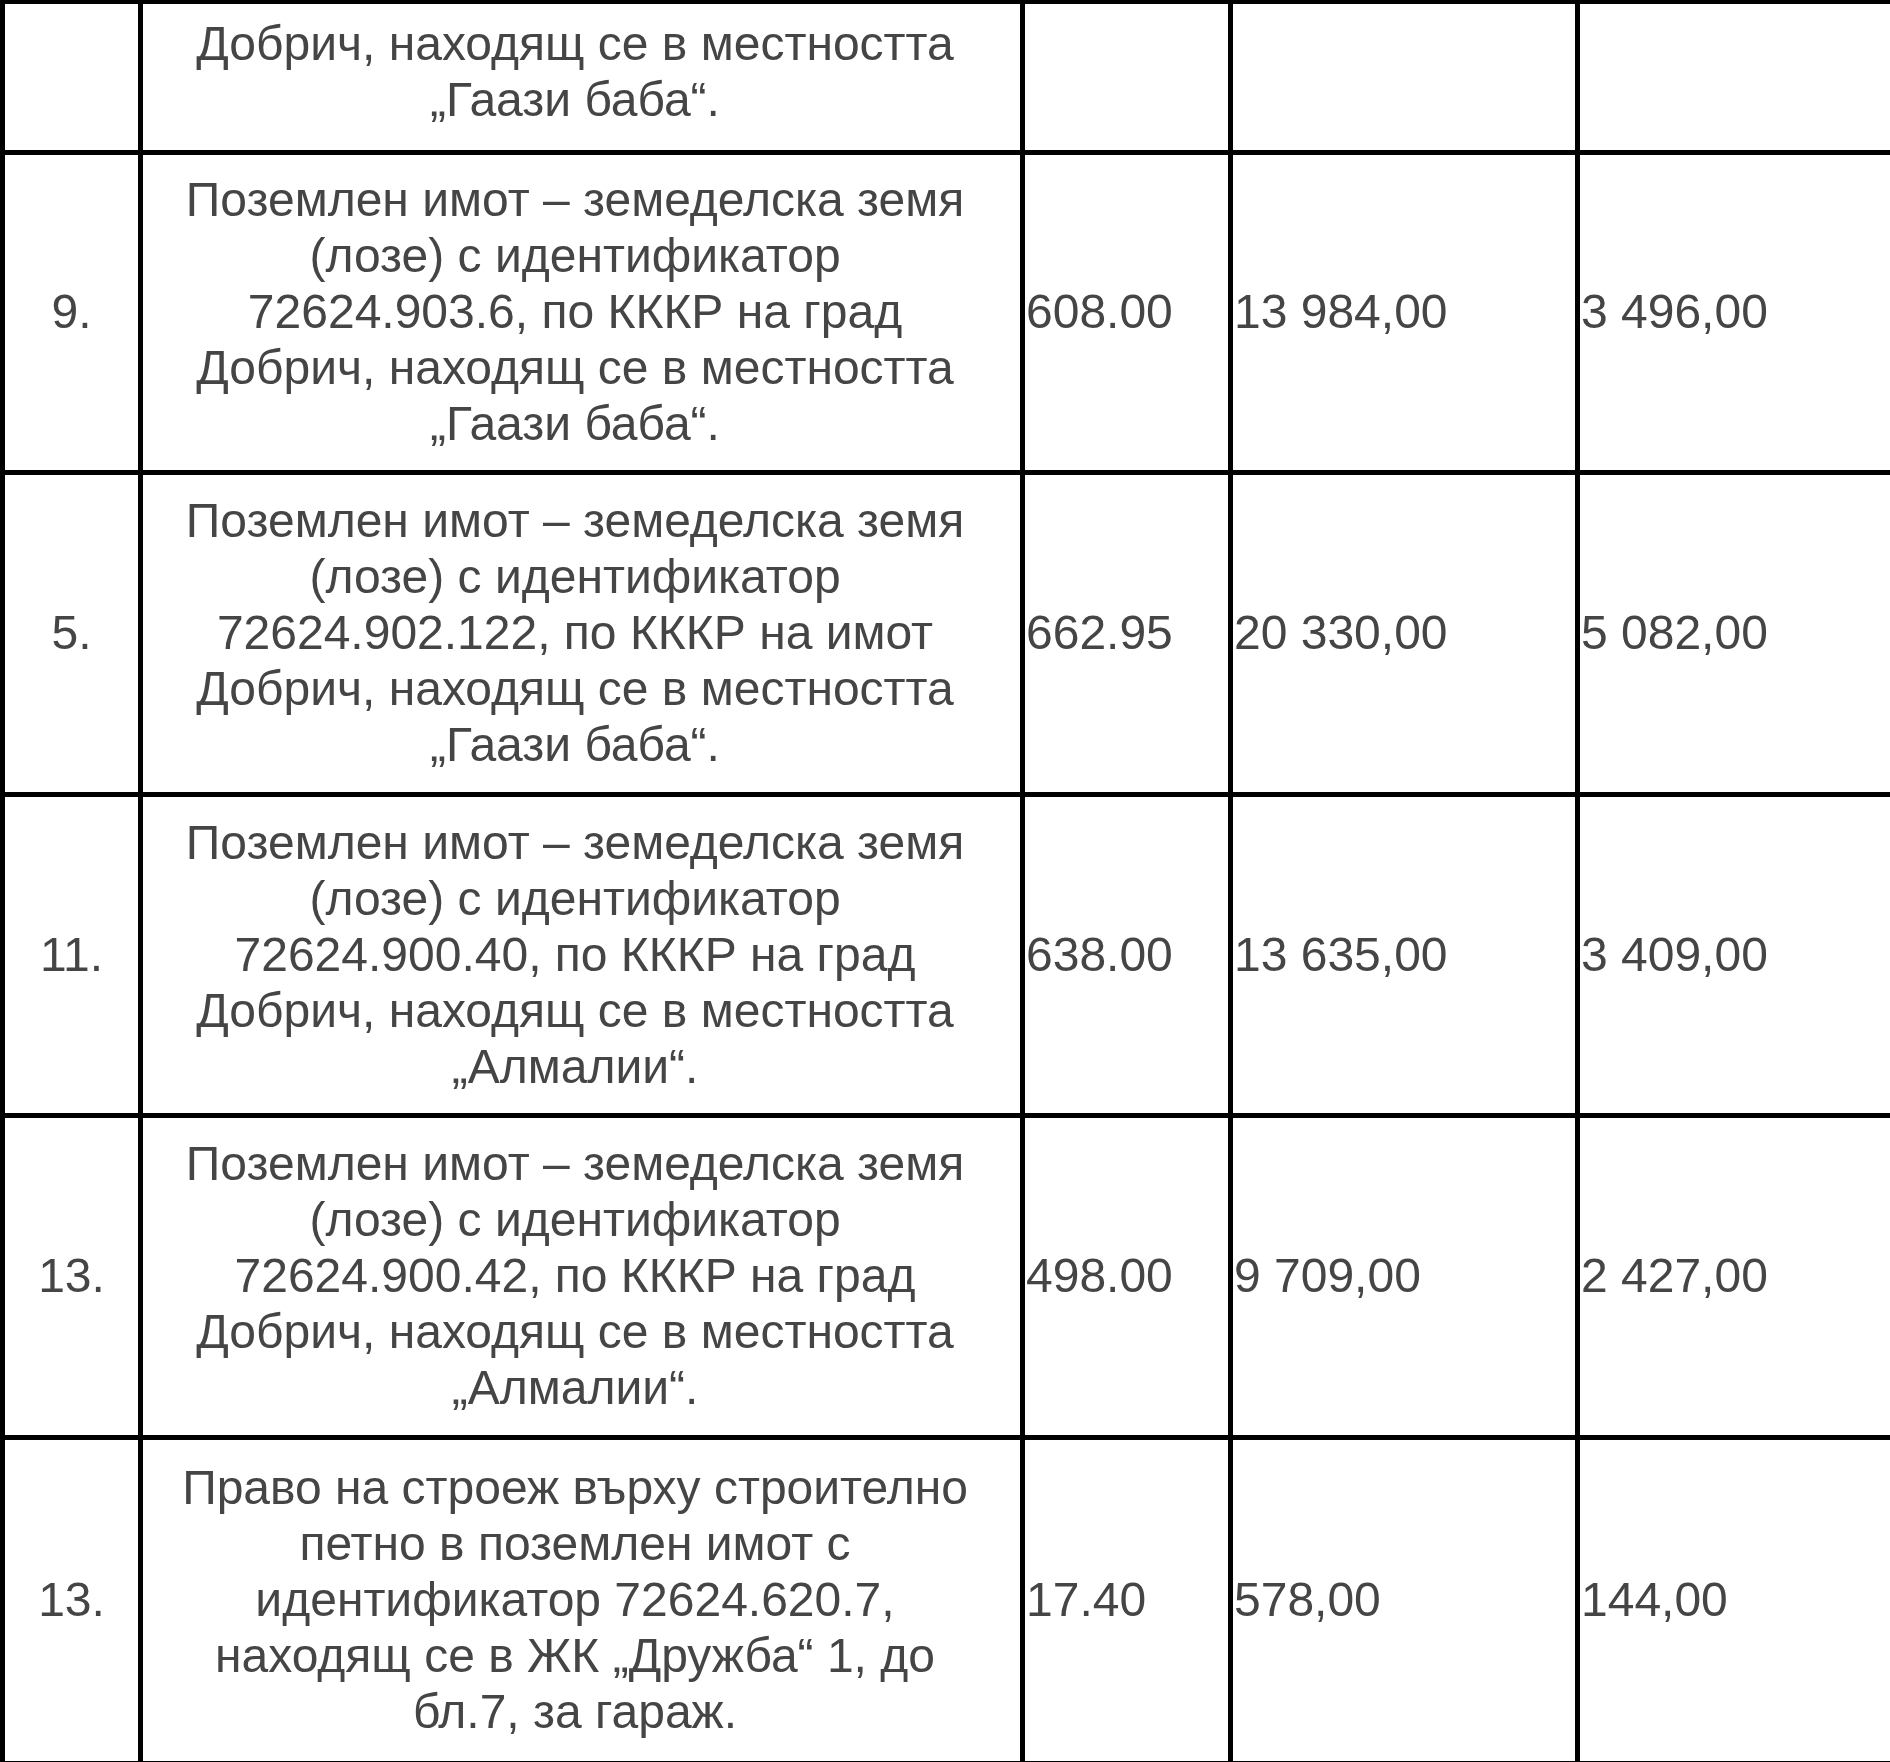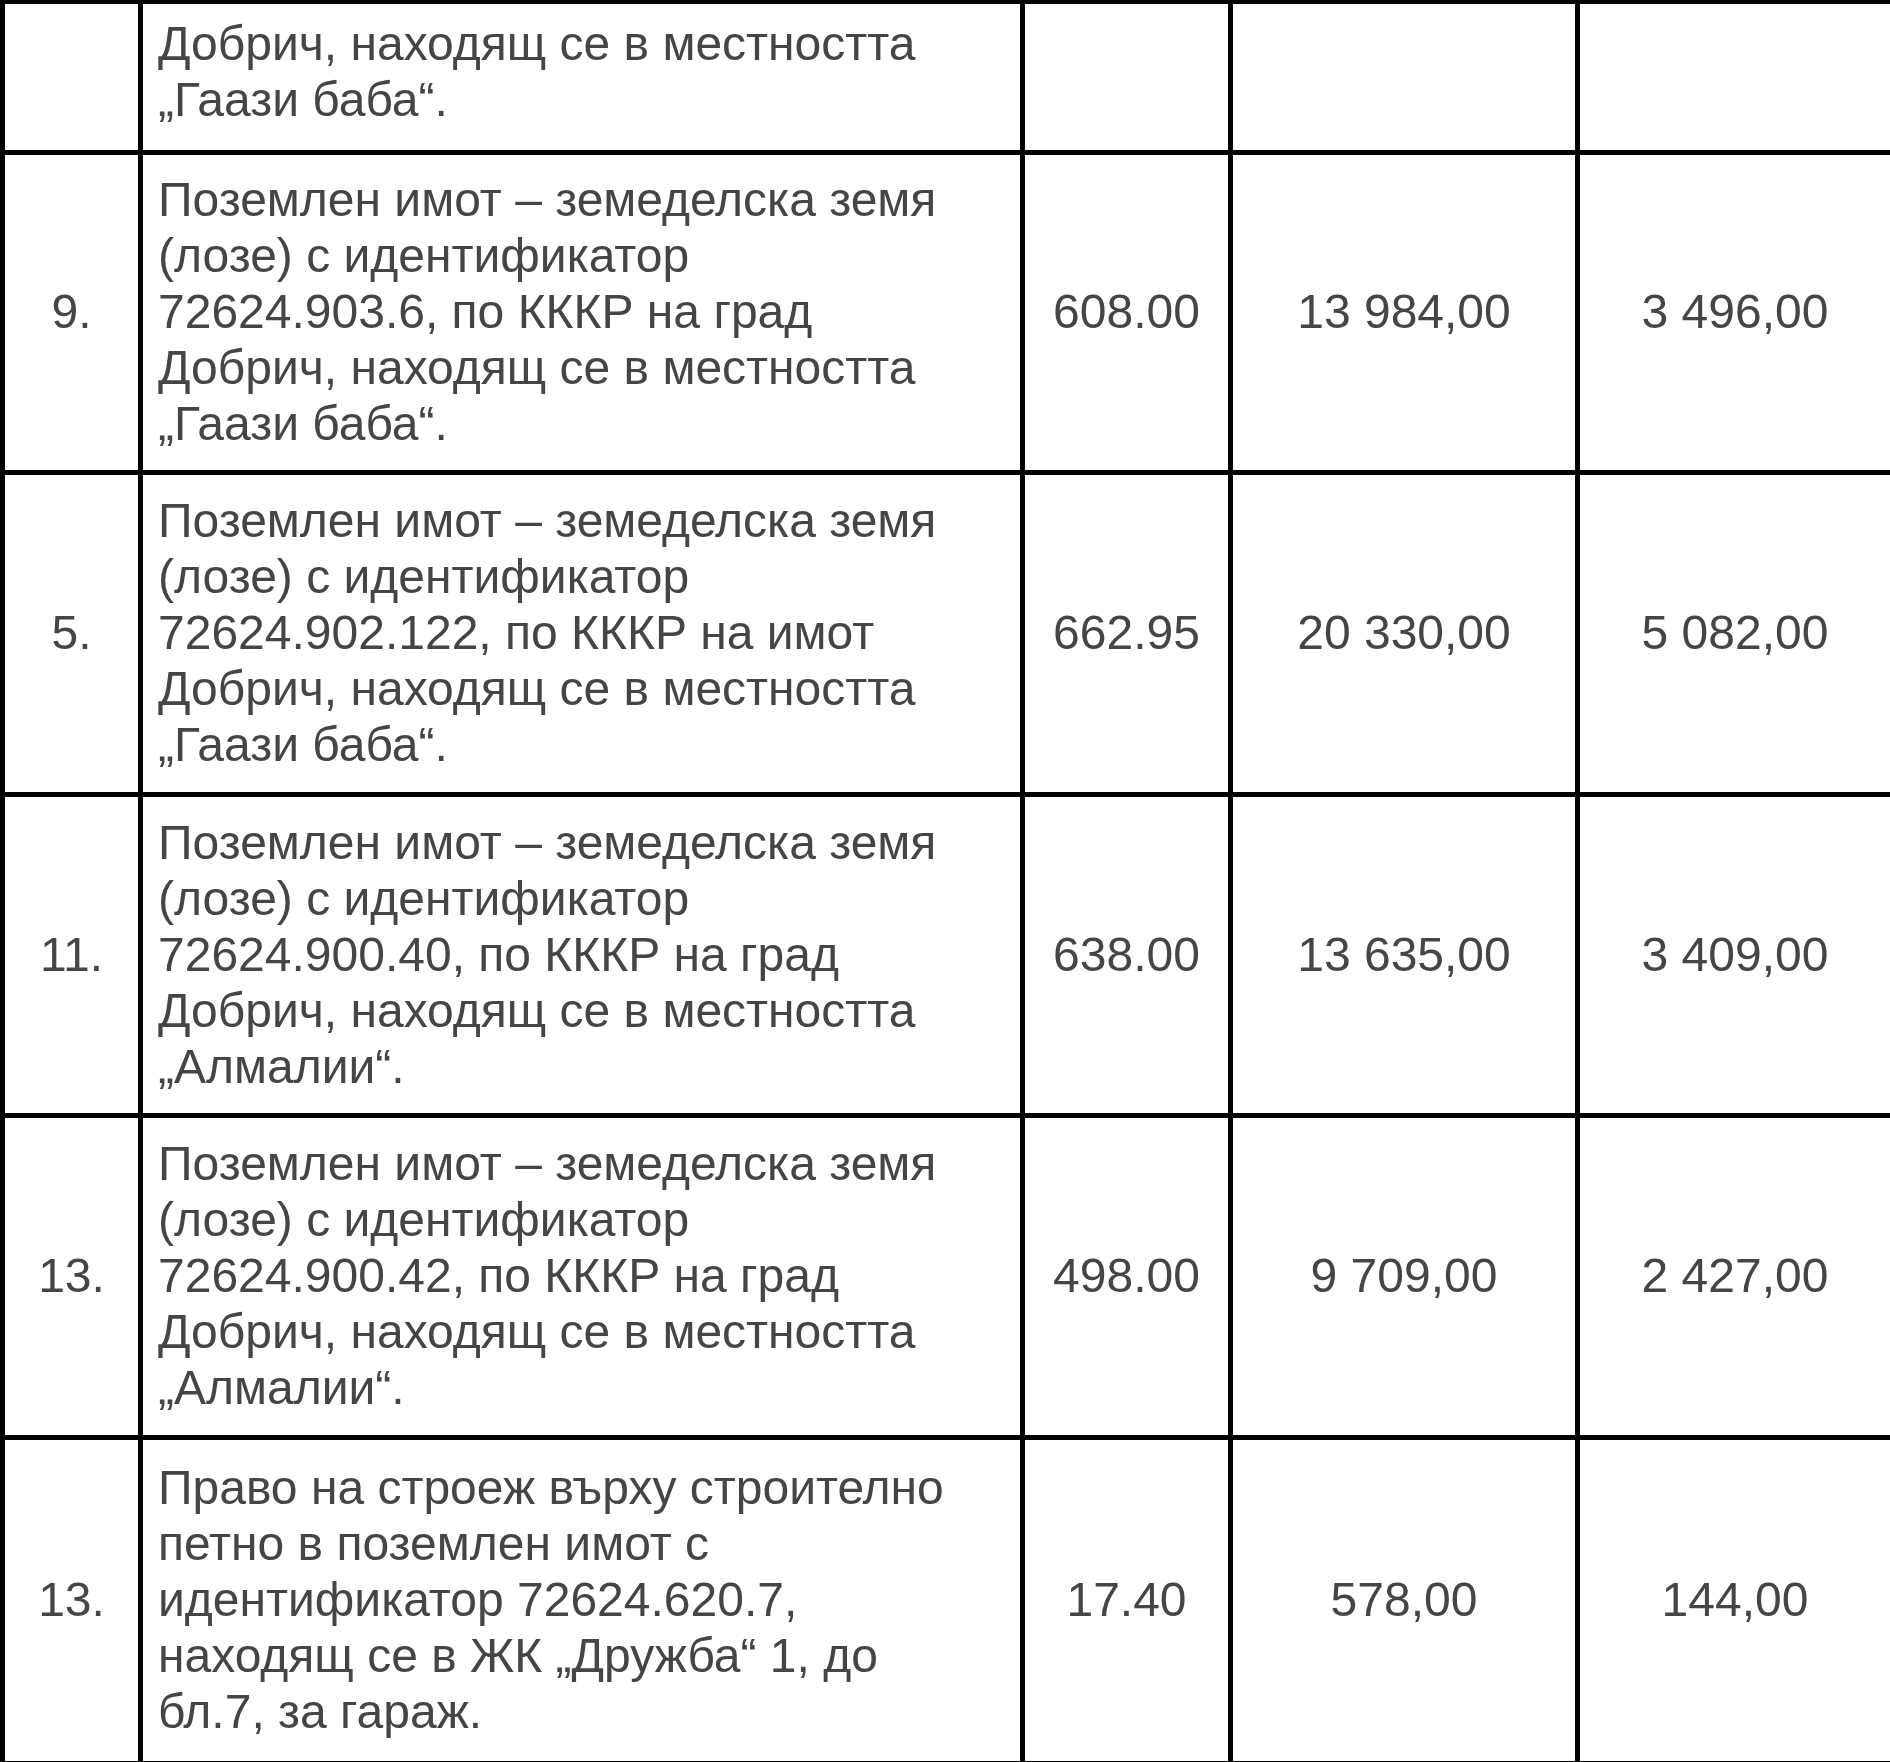--- a/index.html
+++ b/index.html
@@ -33,24 +33,24 @@
   }
   td.desc-cell {
     text-align: left;
     padding: 0 28px 0 15px;
   }
   tr.partial td.desc-cell {
     vertical-align: top;
     padding-top: 12px;
   }
   td.val-cell {
-    text-align: center;
   }
   .desc-line {
     white-space: nowrap;
+    text-align: center;
   }
 </style>
 </head>
 <body>
 
 <table class="doc-table">
   <colgroup>
     <col style="width:138px">
     <col style="width:882px">
     <col style="width:208px">

